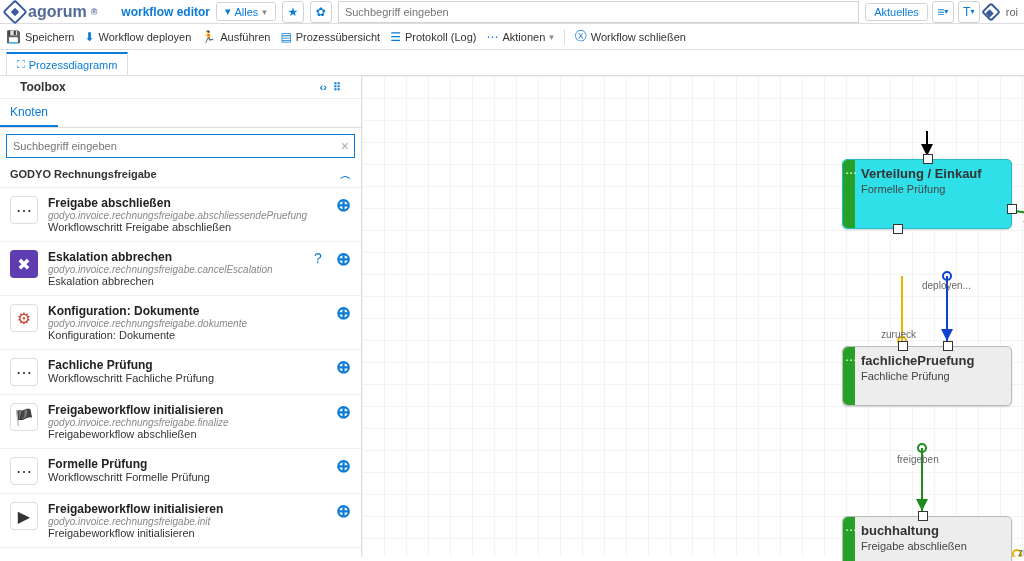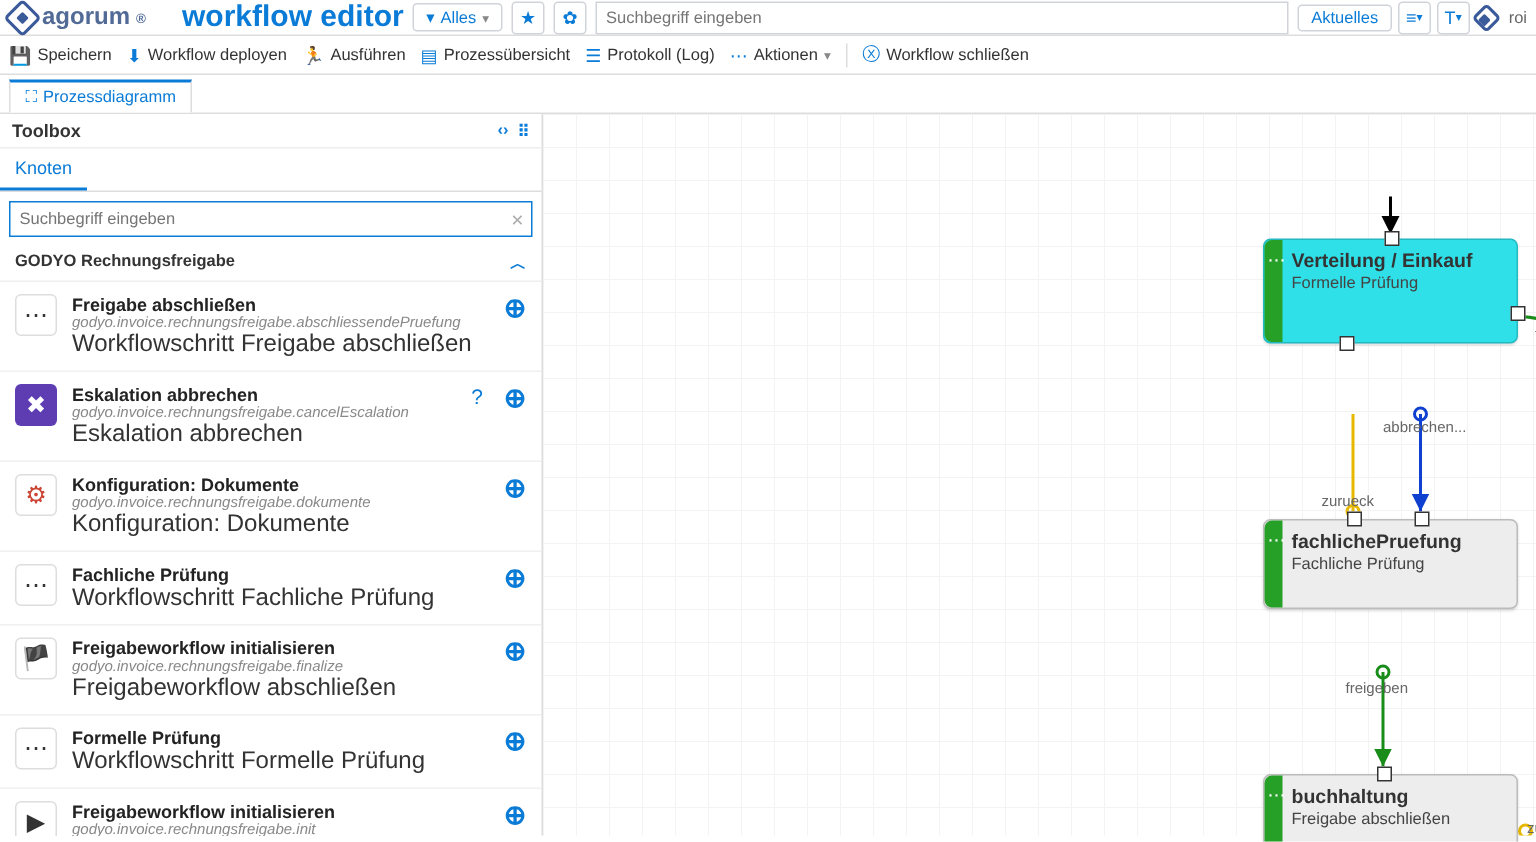--- a/index.html
+++ b/index.html
@@ -3,21 +3,21 @@
 <meta charset="utf-8">
 <style>
   * { box-sizing: border-box; margin: 0; padding: 0; }
   body { font-family: Arial, sans-serif; font-size: 12px; color: #333; width: 1024px; height: 561px; overflow: hidden; background: #fff; }
 
   
   .header { display: flex; align-items: center; height: 24px; border-bottom: 1px solid #ddd; padding: 0 6px; gap: 6px; }
   .logo-block { display: flex; align-items: center; gap: 4px; color: #526b96; font-weight: bold; font-size: 16px; }
   .logo-icon { width: 18px; height: 18px; border: 2px solid #3a5a9a; transform: rotate(45deg); border-radius: 3px; }
   .logo-icon::after { content:""; display:block; width:6px; height:6px; background:#3a5a9a; margin:4px auto; border-radius:1px; }
-  .title { color: #0a7bd6; font-size: 20px; font-weight: bold; margin-left: 18px; }
+  .title { color: #0a7bd6; font-size: 12px; font-weight: bold; margin-left: 18px; }
   .hdr-btn { display: inline-flex; align-items: center; gap: 4px; font-size: 11px; color: #0a7bd6; background: #fff; border: 1px solid #d0d4da; border-radius: 3px; padding: 2px 8px; cursor: pointer; }
   .hdr-icon-btn { width: 22px; height: 22px; display: inline-flex; align-items: center; justify-content: center; border: 1px solid #d0d4da; border-radius: 3px; color: #0a7bd6; cursor: pointer; }
   .search-main { flex: 1; }
   .search-main input { width: 100%; height: 22px; border: 1px solid #d0d4da; padding: 0 6px; font-size: 11px; color: #666; }
   .right-tools { display: flex; align-items: center; gap: 4px; }
   .user-name { font-size: 11px; color: #666; margin-left: 4px; }
 
   
   .toolbar { display: flex; align-items: center; height: 26px; border-bottom: 1px solid #ddd; padding: 0 6px; gap: 10px; font-size: 11px; }
   .toolbar .tb-item { display: inline-flex; align-items: center; gap: 4px; color: #333; cursor: pointer; }
@@ -28,41 +28,41 @@
   
   .tabstrip { height: 26px; border-bottom: 1px solid #ddd; display: flex; align-items: flex-end; padding: 0 6px; }
   .tab { display: inline-flex; align-items: center; gap: 4px; padding: 4px 10px; border: 1px solid #ddd; border-bottom: none; font-size: 11px; color: #0a7bd6; background: #fff; border-top: 2px solid #0a7bd6; }
   .tab .ico { color: #0a7bd6; }
 
   
   .main { display: flex; height: calc(561px - 28px - 26px - 26px); }
 
   
   .sidebar { width: 362px; border-right: 1px solid #ddd; display: flex; flex-direction: column; }
-  .side-hdr { display: flex; align-items: center; justify-content: space-between; padding: 4px 8px; border-bottom: 1px solid #eee; font-weight: bold; font-size: 12px; gap: 12px; }
+  .side-hdr { display: flex; align-items: center; justify-content: space-between; padding: 4px 20px; border-bottom: 1px solid #eee; font-weight: bold; font-size: 12px; gap: 12px; }
   .side-hdr-icons { display: flex; gap: 6px; color: #0a7bd6; font-size: 11px;}
   .side-tabs { display: flex; border-bottom: 1px solid #ddd; }
   .side-tab { padding: 6px 10px; font-size: 12px; color: #0a7bd6; border-bottom: 2px solid #0a7bd6; }
   .side-search { position: relative; padding: 6px; }
   .side-search input { width: 100%; height: 24px; border: 1px solid #0a7bd6; padding: 0 22px 0 6px; font-size: 11px; }
   .side-search .clear { position: absolute; right: 12px; top: 10px; color: #aaa; cursor: pointer; font-size: 14px; }
   .side-group-hdr { display:flex; justify-content:space-between; padding: 4px 10px; font-size: 11px; font-weight: bold; color: #333; border-bottom:1px solid #eee;}
   .side-group-hdr .chev { color:#0a7bd6; }
   .node-list { overflow-y: auto; flex: 1; }
   .node-item { display: flex; align-items: flex-start; gap: 10px; padding: 8px 10px; border-bottom: 1px solid #f0f0f0; position: relative; }
   .node-icon { width: 28px; height: 28px; border-radius: 4px; display: flex; align-items: center; justify-content: center; font-size: 16px; flex-shrink: 0; border:1px solid #ddd; }
   .node-icon.white { background: #fff; color: #333; }
   .node-icon.purple { background: #5e3db3; color: #fff; border:none;}
   .node-icon.red { background: #fff; color: #c43; }
   .node-icon.dark { background: #fff; }
   .node-icon.play { background:#fff; color:#333; }
   .node-texts { flex: 1; min-width: 0; }
   .node-title { font-size: 12px; font-weight: bold; color: #222; }
   .node-path { font-size: 10px; color: #888; font-style: italic; white-space: nowrap; overflow: hidden; text-overflow: ellipsis; }
-  .node-desc { font-size: 16px; color: #333; }
+  .node-desc { font-size: 11px; color: #333; }
   .node-add { color: #0a7bd6; font-size: 18px; font-weight: bold; cursor: pointer; line-height:1; }
   .node-help { color: #0a7bd6; font-size: 14px; margin-right: 4px; cursor:pointer;}
 
   
   .canvas { flex: 1; position: relative; background-image:
     linear-gradient(#f3f3f3 1px, transparent 1px),
     linear-gradient(90deg, #f3f3f3 1px, transparent 1px);
     background-size: 22px 22px; }
   .wf-node { position: absolute; border: 1px solid #bbb; border-radius: 5px; background: #ededed; padding: 6px 10px 10px 18px; box-shadow: 0 1px 2px rgba(0,0,0,.15); }
   .wf-node .bar { position: absolute; left: 0; top: 0; bottom: 0; width: 12px; border-radius: 5px 0 0 5px; }
@@ -274,21 +274,21 @@
     <div class="wf-node cyan" style="left:480px;top:83px;width:170px;height:70px">
       <div class="bar green"></div>
       <span class="dots">⋯</span>
       <div class="wf-title">Verteilung / Einkauf</div>
       <div class="wf-sub">Formelle Prüfung</div>
       <div class="port" style="left:80px;top:-6px"></div>
       <div class="port" style="left:50px;bottom:-6px"></div>
       <div class="port" style="right:-6px;top:44px"></div>
       <div class="port-label" style="right:-54px;top:58px">freigeben</div>
     </div>
-    <div class="port-label" style="position:absolute;left:560px;top:204px">abbrechen...</div>
+    <div class="port-label" style="position:absolute;left:560px;top:204px">deployen...</div>
 
     <div class="wf-node" style="left:480px;top:270px;width:170px;height:60px">
       <div class="bar green"></div>
       <span class="dots">⋯</span>
       <div class="wf-title">fachlichePruefung</div>
       <div class="wf-sub">Fachliche Prüfung</div>
       <div class="port" style="left:55px;top:-6px"></div>
       <div class="port" style="left:100px;top:-6px"></div>
       <div class="port-label" style="left:38px;top:-18px">zurueck</div>
     </div>

